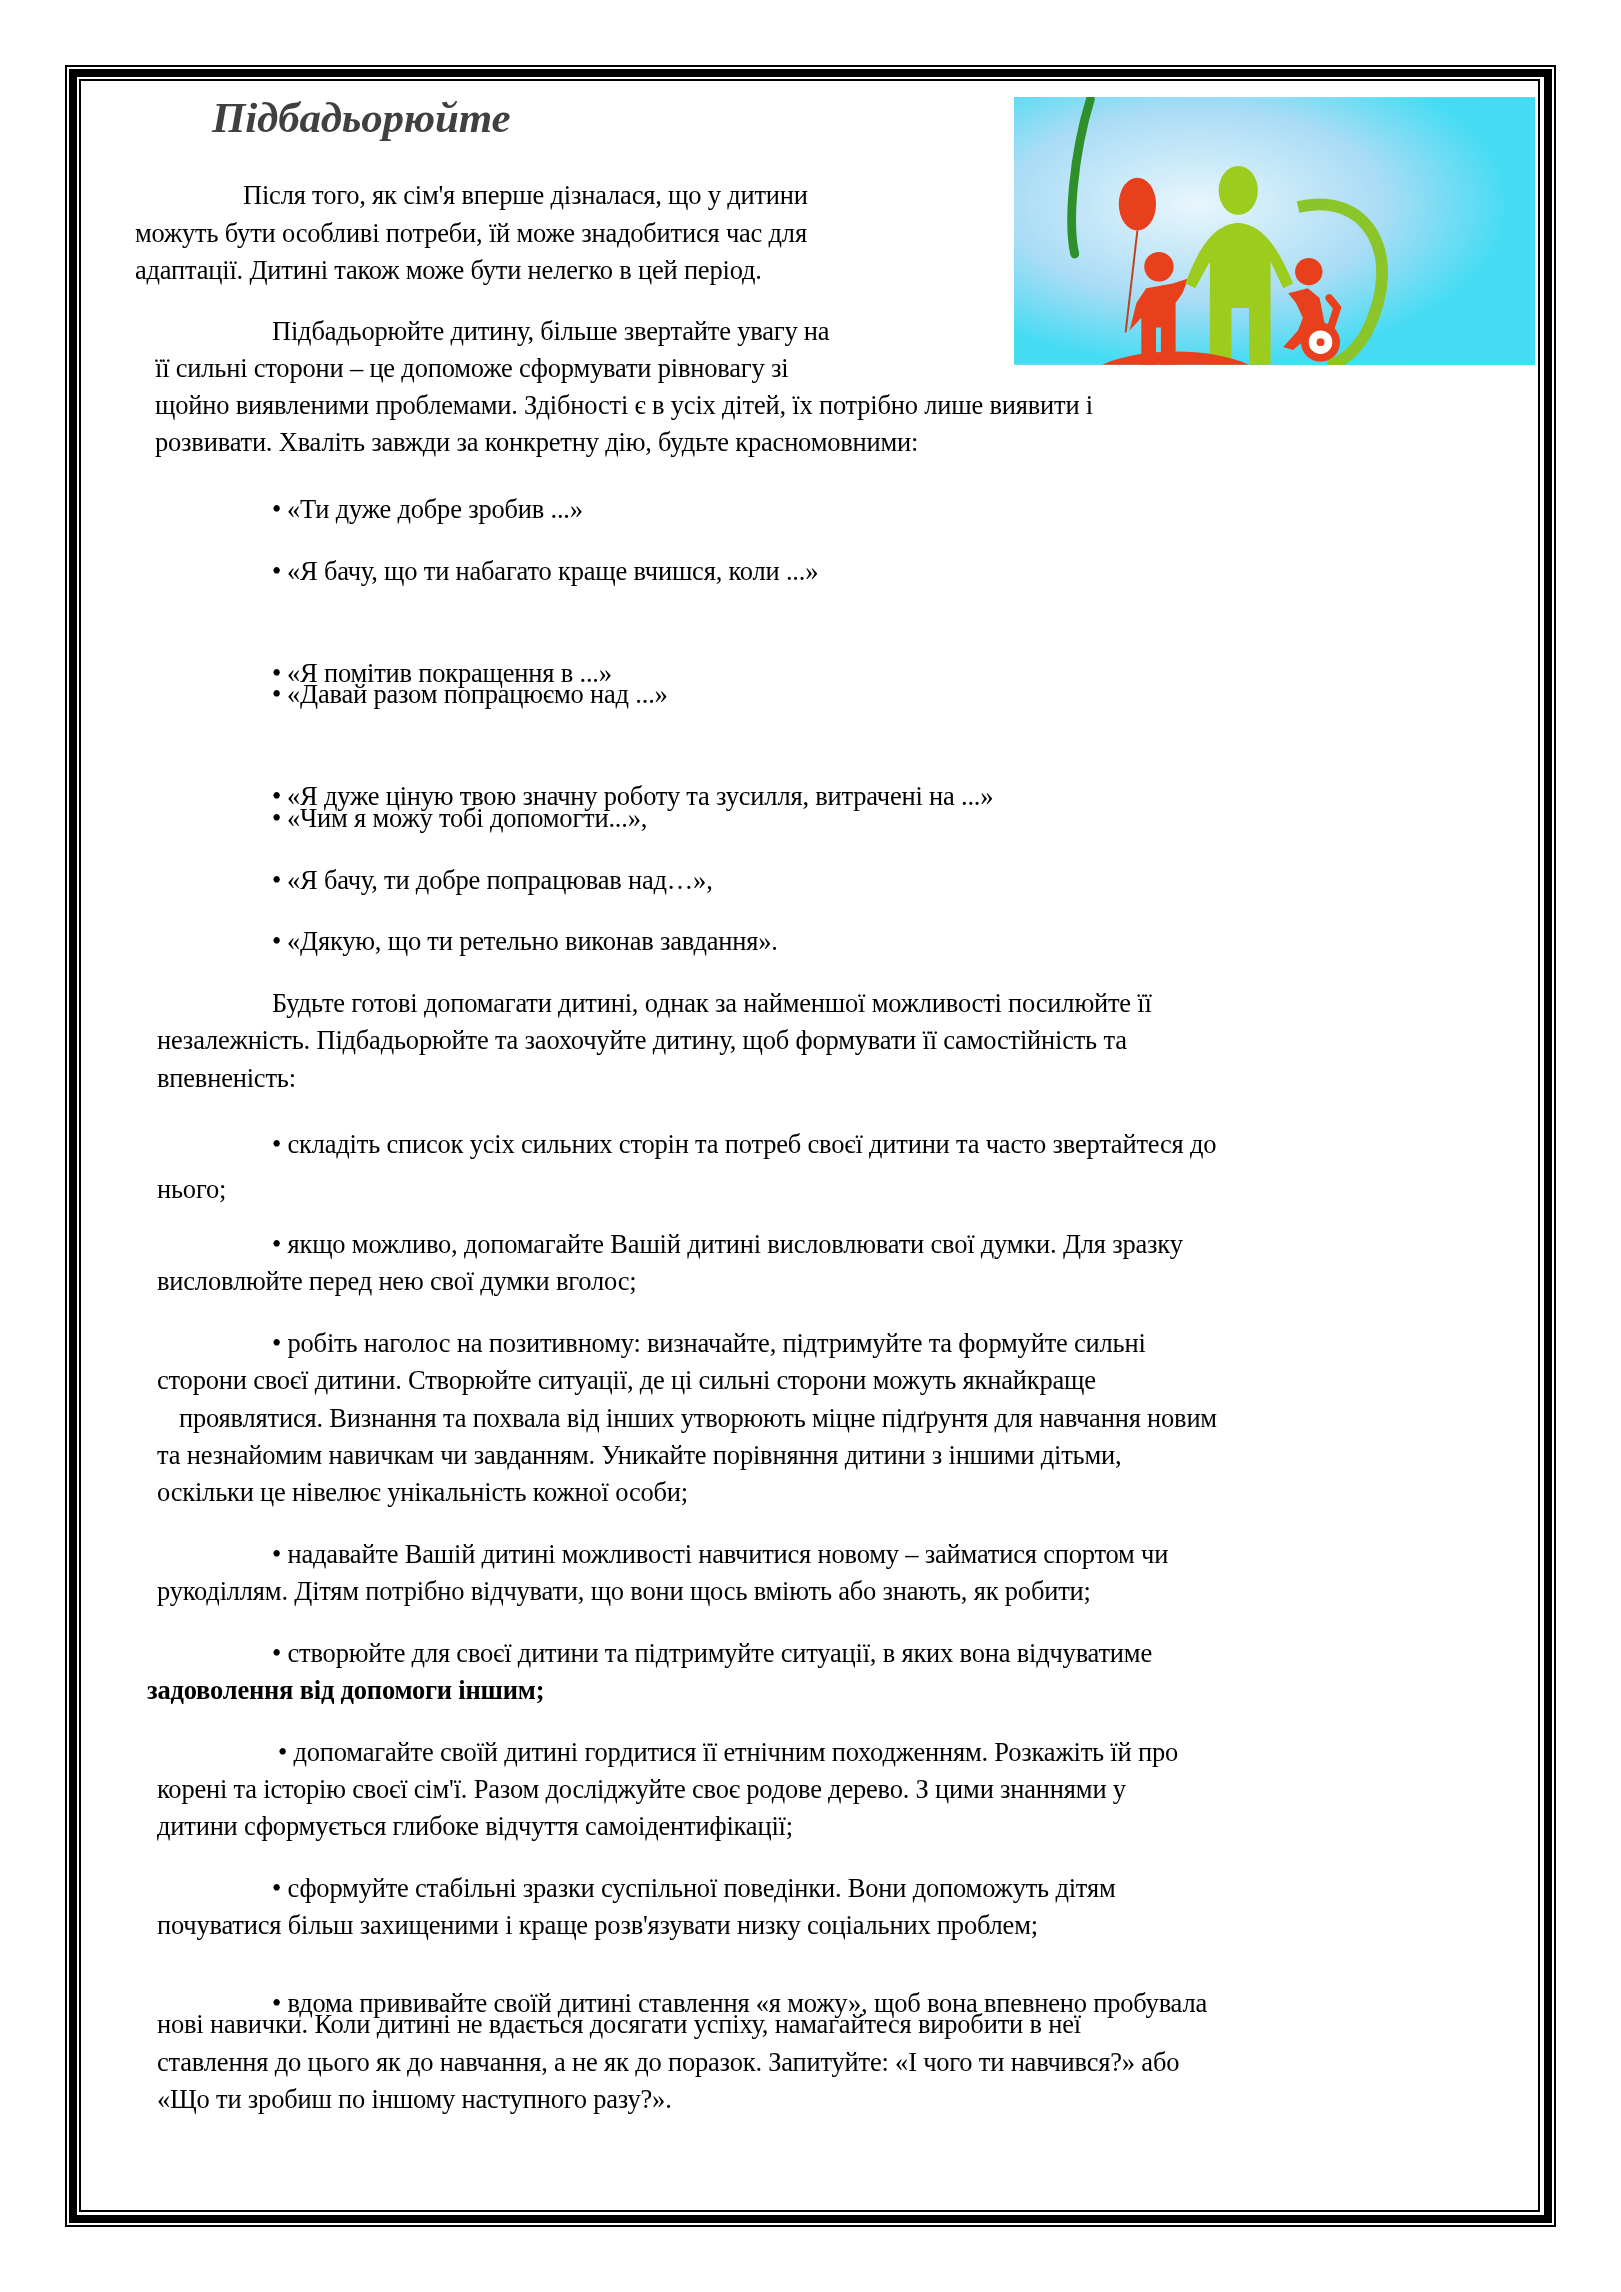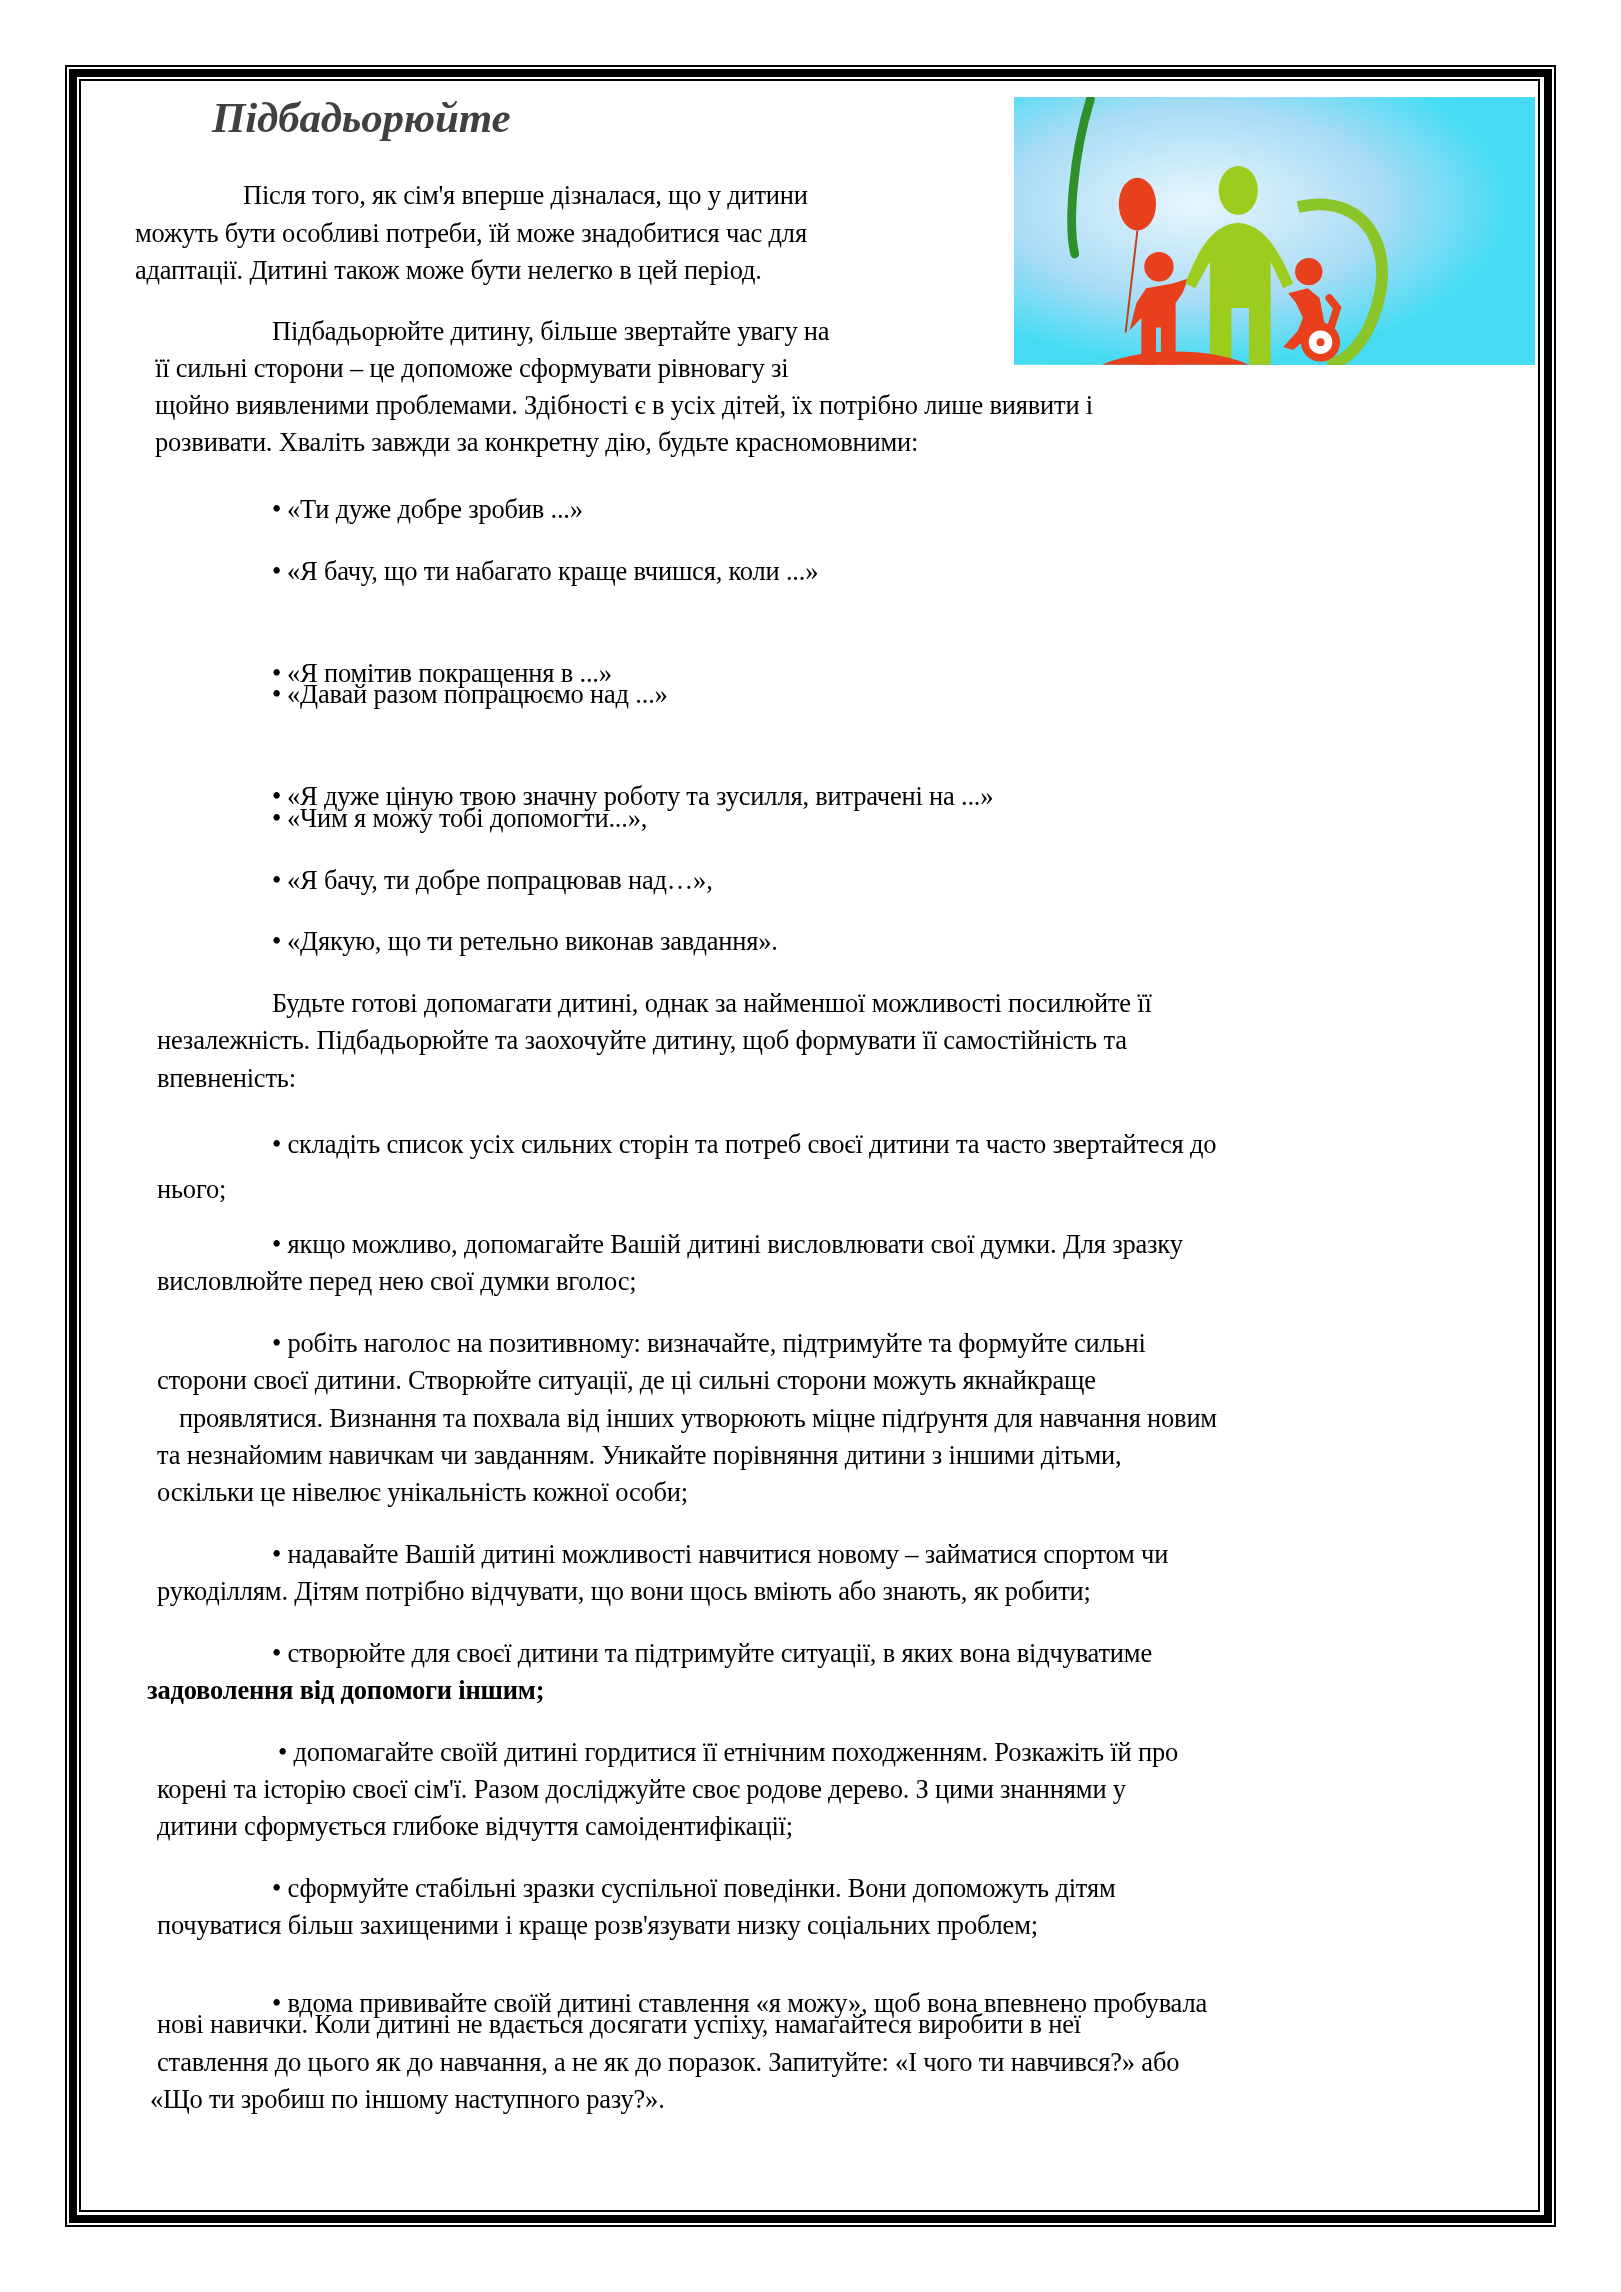--- a/index.html
+++ b/index.html
@@ -146,18 +146,18 @@
       <div class="line" style="left:157px; top:1808px;">дитини сформується глибоке відчуття самоідентифікації;</div>
     </div>
     <div>
       <div class="line" style="left:272px; top:1870px;">• сформуйте стабільні зразки суспільної поведінки. Вони допоможуть дітям</div>
       <div class="line" style="left:157px; top:1907px;">почуватися більш захищеними і краще розв'язувати низку соціальних проблем;</div>
     </div>
     <div>
       <div class="line" style="left:272px; top:1969px;margin-top:16px;">• вдома прививайте своїй дитині ставлення «я можу», щоб вона впевнено пробувала</div>
       <div class="line" style="left:157px; top:2006px;">нові навички. Коли дитині не вдається досягати успіху, намагайтеся виробити в неї</div>
       <div class="line" style="left:157px; top:2044px;">ставлення до цього як до навчання, а не як до поразок. Запитуйте: «І чого ти навчився?» або</div>
-      <div class="line" style="left:150px; top:2081px;">«Що ти зробиш по іншому наступного разу?».</div>
+      <div class="line" style="left:157px; top:2081px;">«Що ти зробиш по іншому наступного разу?».</div>
     </div>
   </div>
 
 </div>
 
 
 </body></html>

